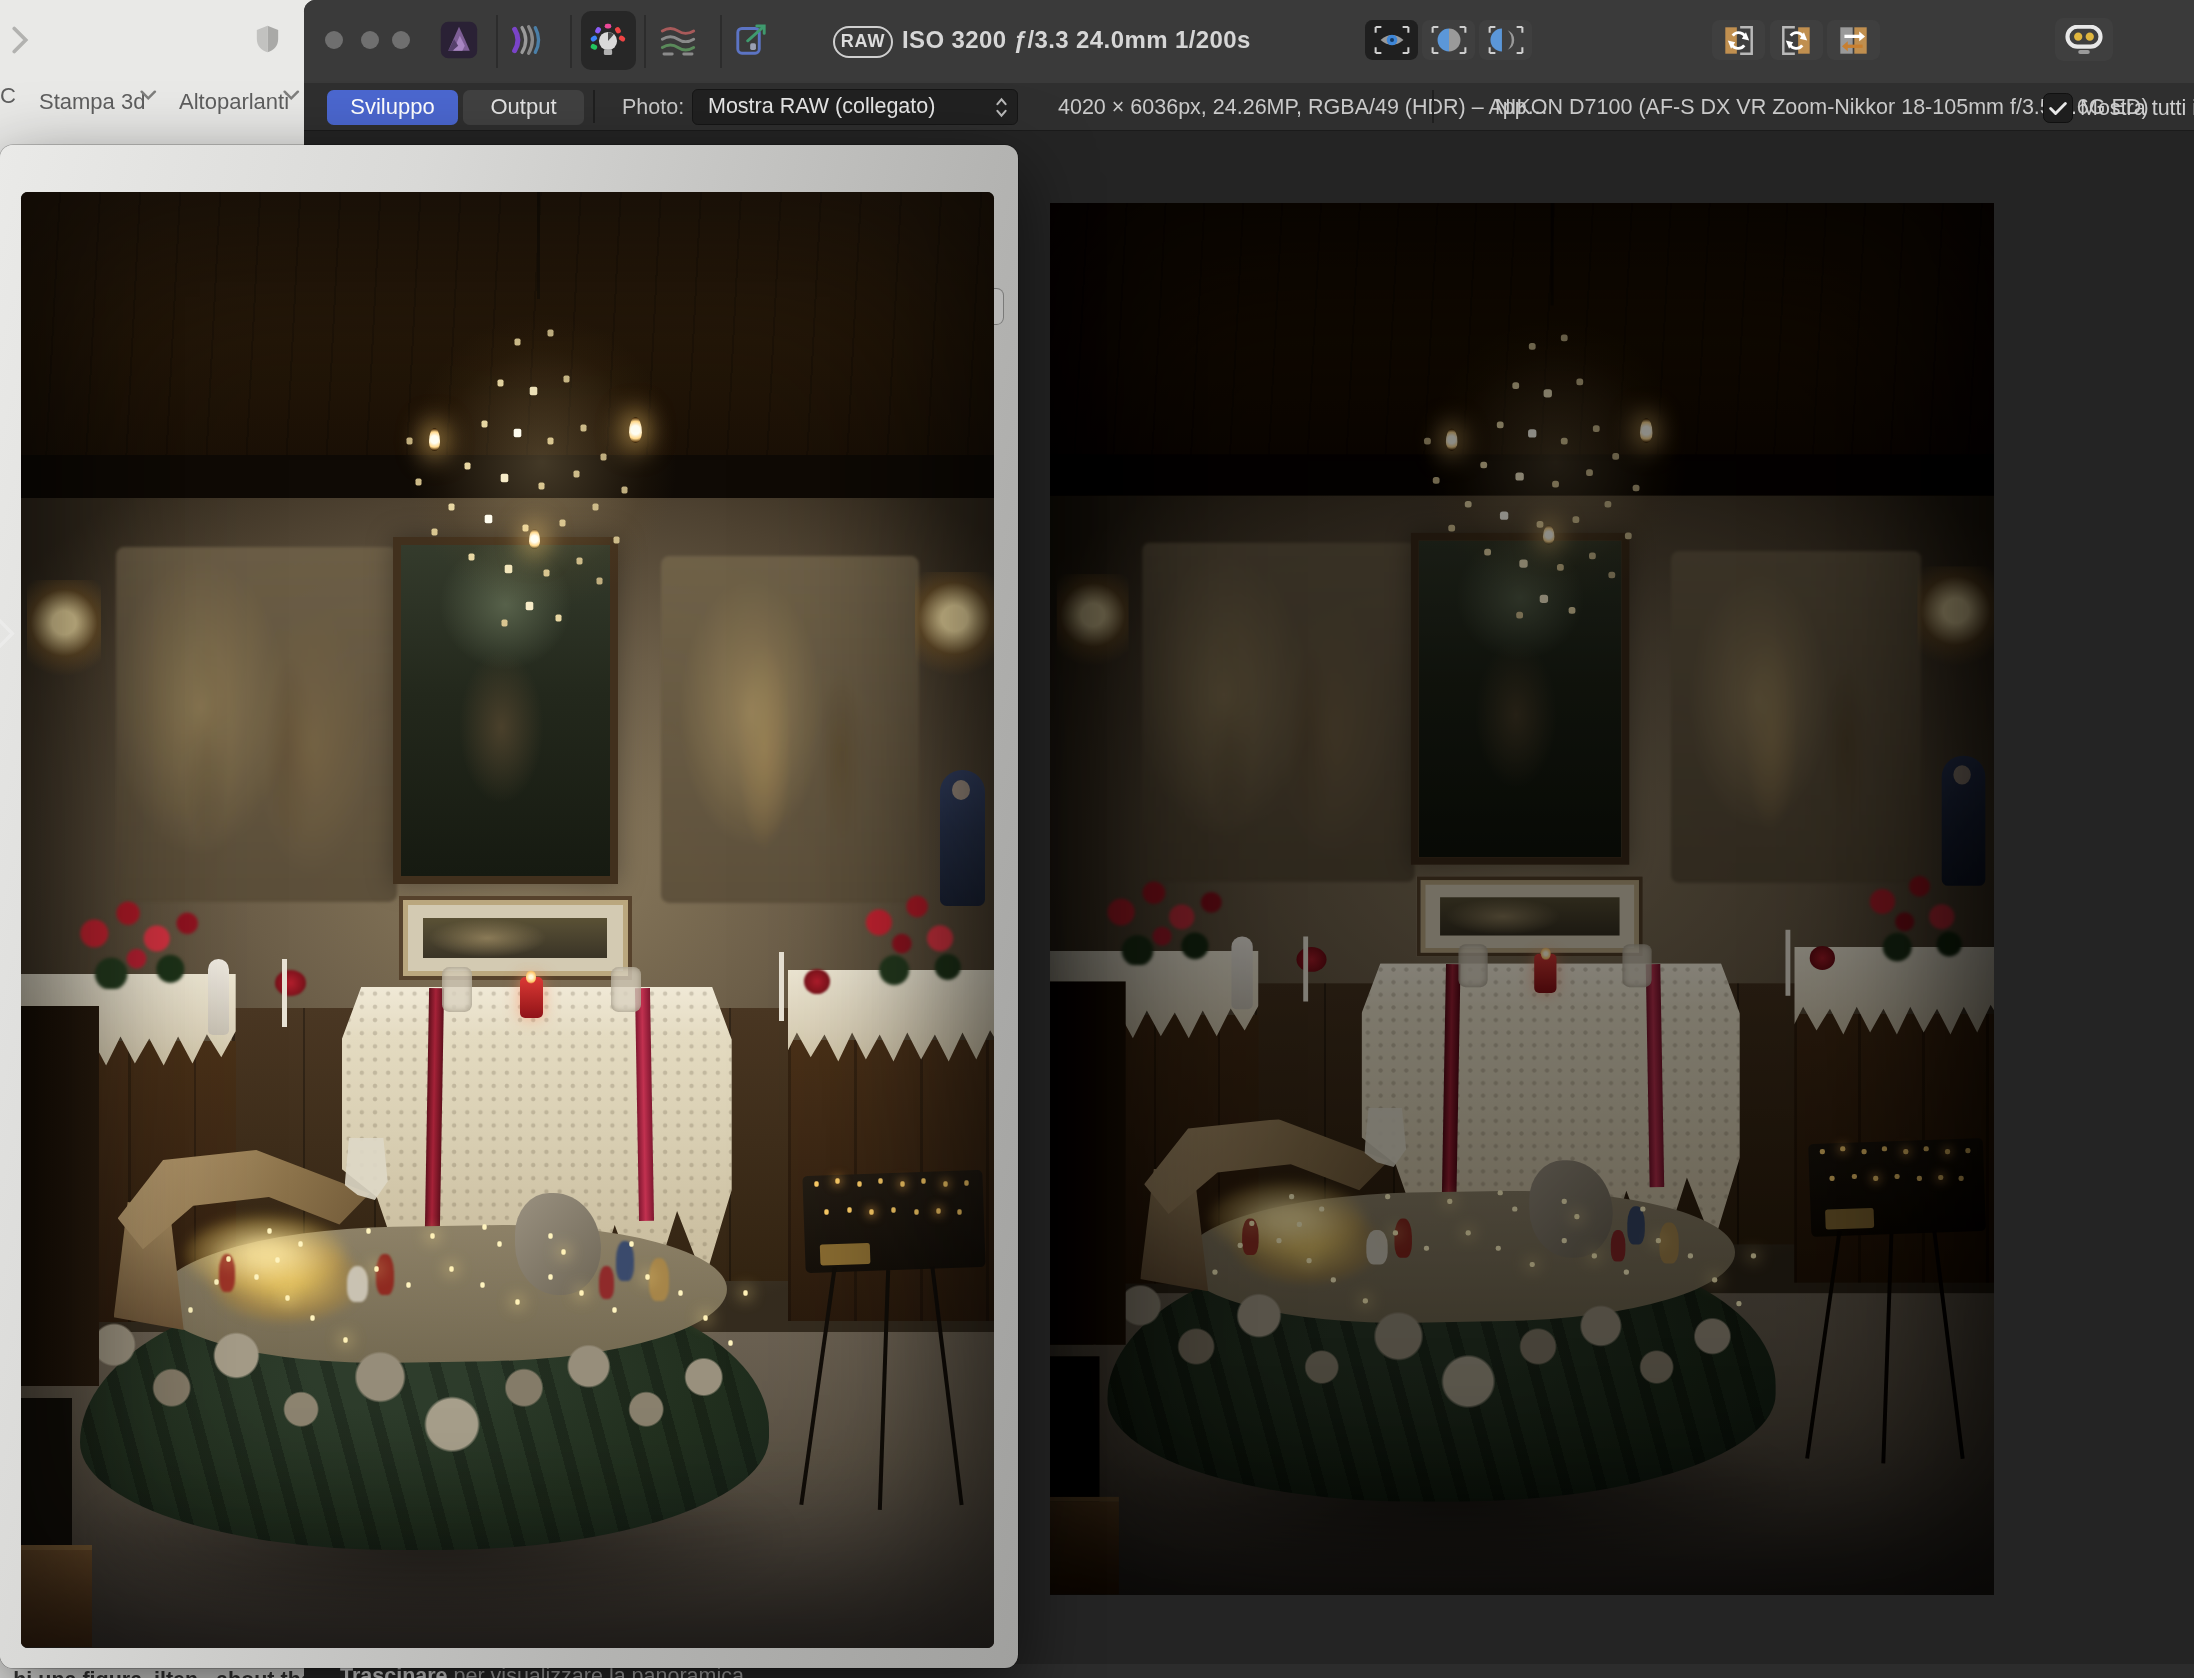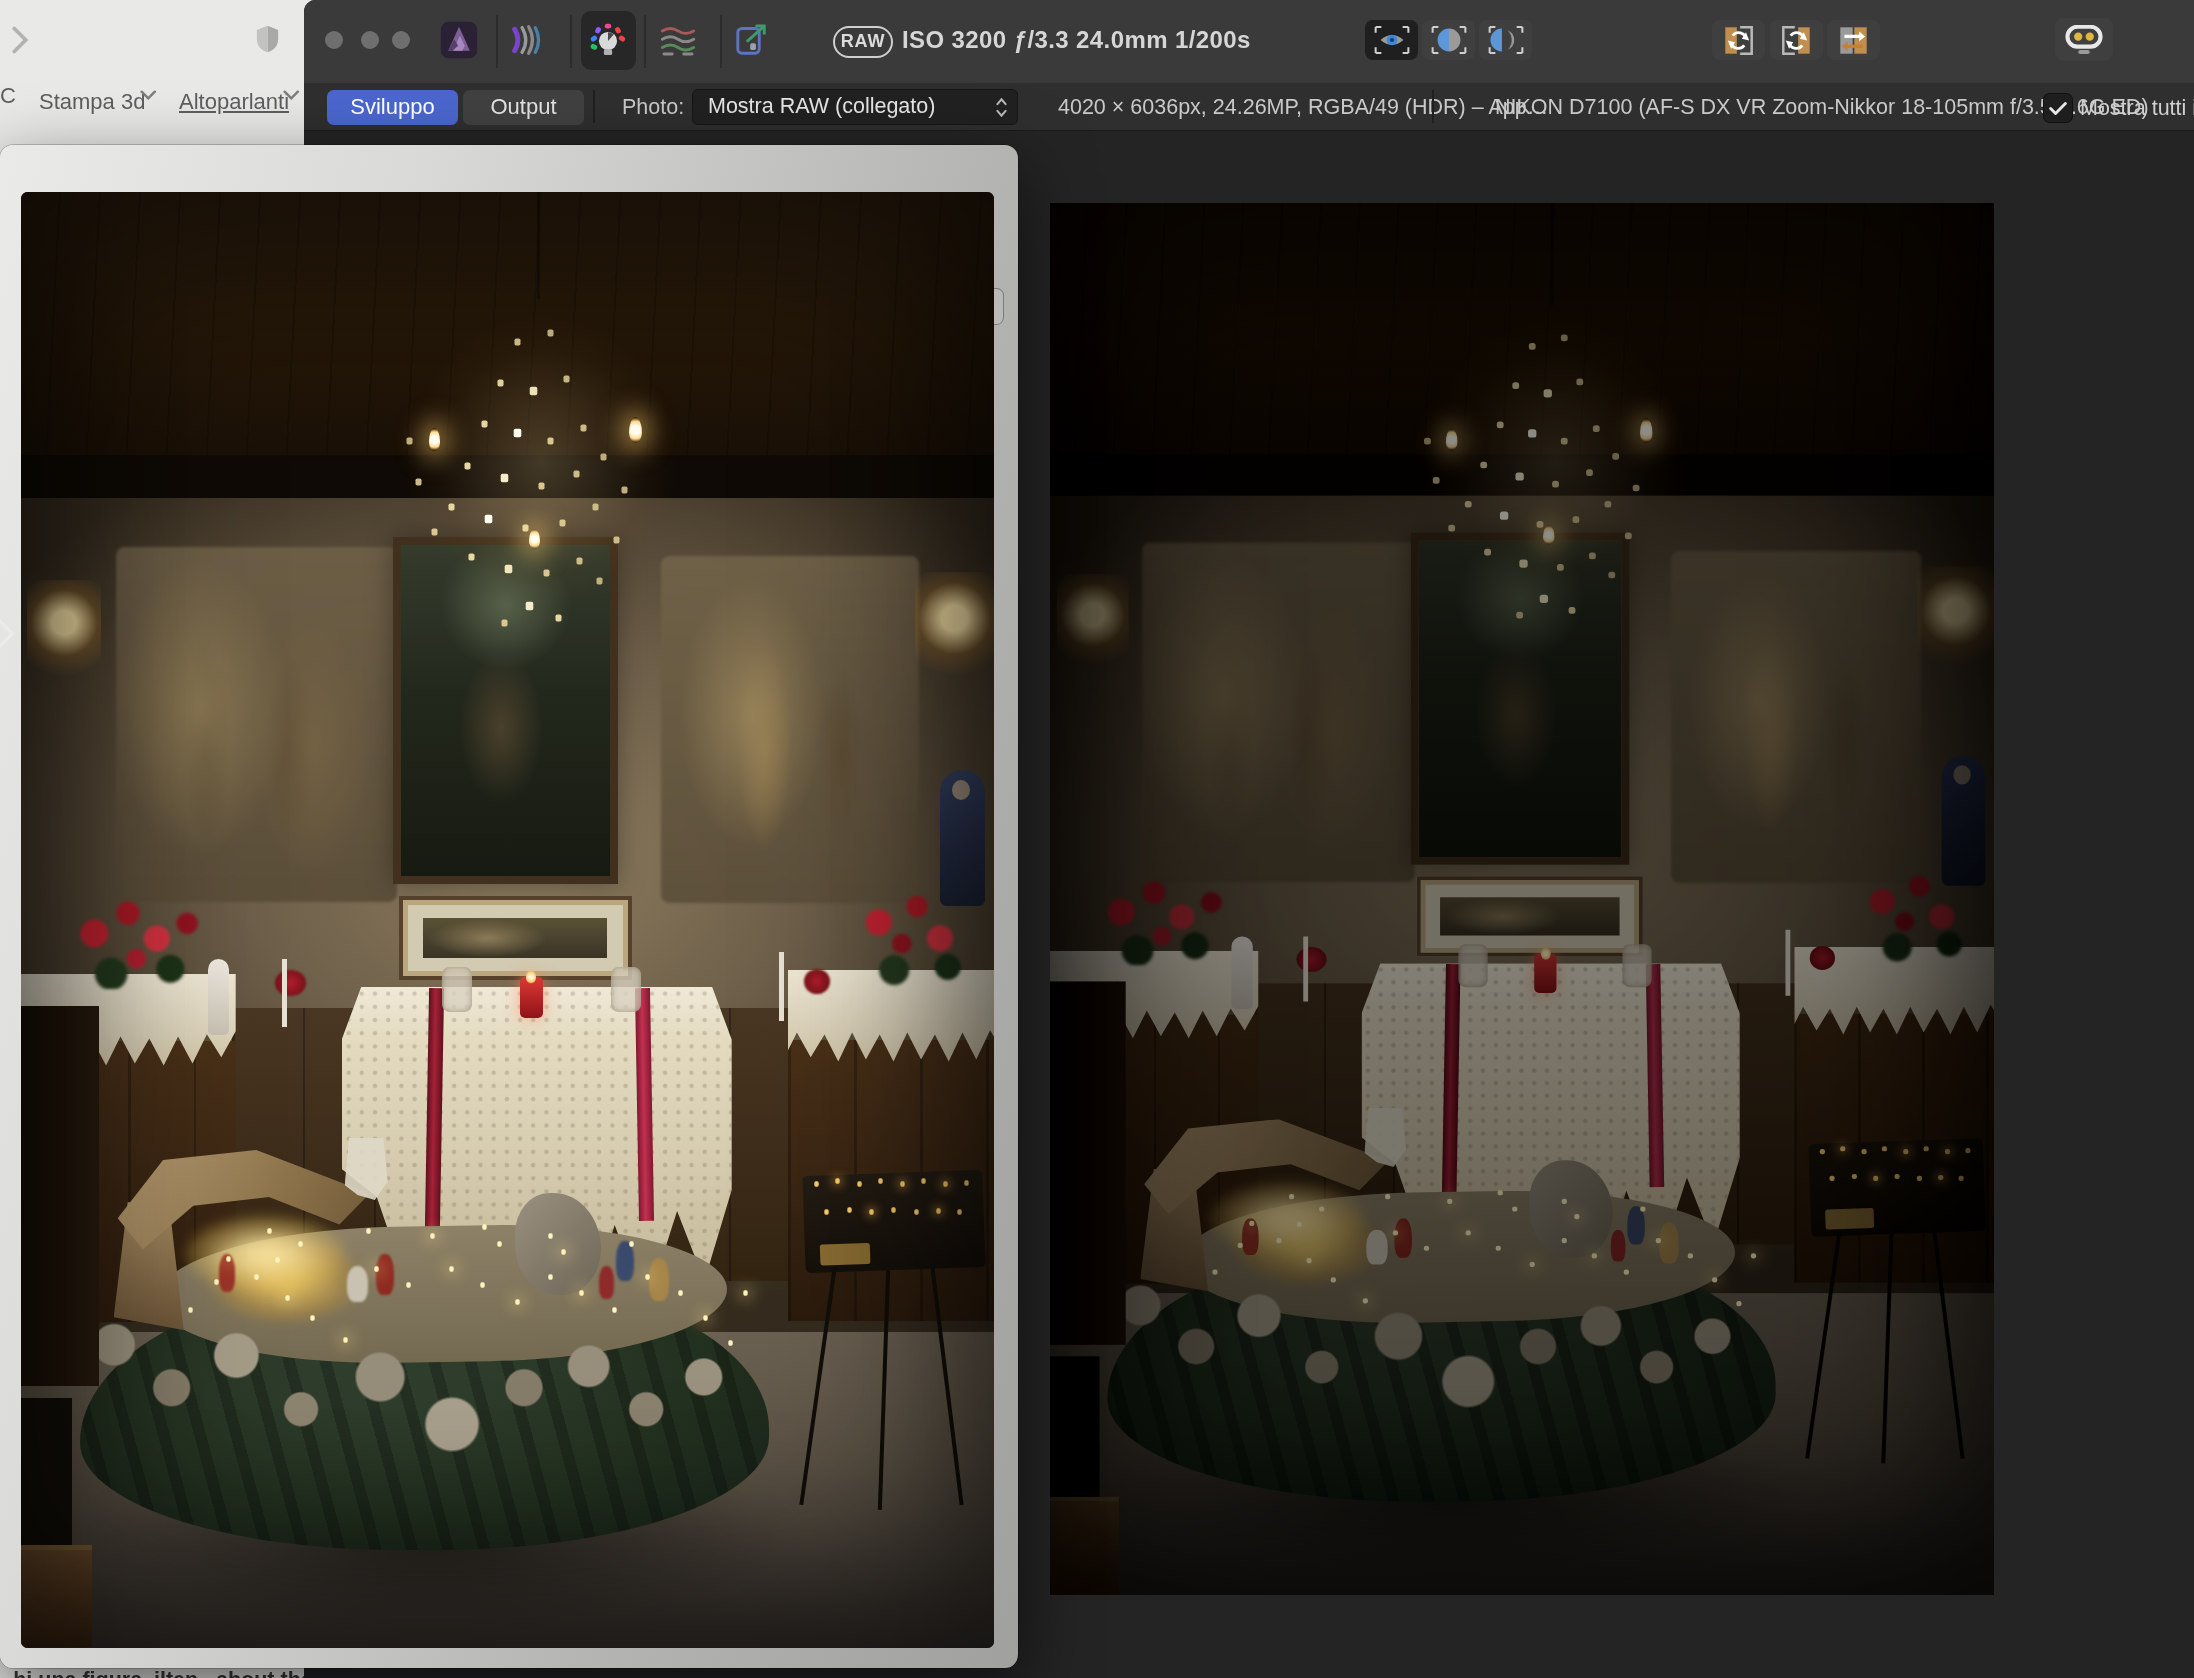--- a/index.html
+++ b/index.html
@@ -282,21 +282,21 @@
   </svg>
   <svg class="abs" style="left:256px;top:25px;" width="23" height="28" viewBox="0 0 28 34">
     <path d="M14 1 L27 6 V17 C27 26 21 31 14 33 V1Z" fill="#a9a9a7"></path>
     <path d="M14 1 L1 6 V17 C1 26 7 31 14 33 V1Z" fill="#c2c2c0"></path>
   </svg>
   <span class="bg-partial-char">C</span>
   <span class="bg-menu-label" style="left:39px;">Stampa 3d</span>
   <svg class="abs" style="left:140px;top:90px;" width="16.5" height="10" viewBox="0 0 20 12">
     <polyline points="2,2 10,10 18,2" fill="none" stroke="#7e7e7c" stroke-width="3" stroke-linecap="round"></polyline>
   </svg>
-  <span class="bg-menu-label" style="left:179px;text-decoration:underline;">Altoparlanti</span>
+  <span class="bg-menu-label" style="left:179px;">Altoparlanti</span>
   <svg class="abs" style="left:283px;top:90px;" width="16.5" height="10" viewBox="0 0 20 12">
     <polyline points="2,2 10,10 18,2" fill="none" stroke="#7e7e7c" stroke-width="3" stroke-linecap="round"></polyline>
   </svg>
   <span class="bg-frag" style="left:13.2px;">hi una figura</span>
   <span class="bg-frag" style="left:154px;">ilten</span>
   <span class="bg-frag" style="left:216px;">about the</span>
 
   <div id="aw">
     <div id="tb1">
       <div class="dot" style="left:20.7px;"></div>
@@ -429,20 +429,23 @@
       <div class="vsep2" style="left:1128px;"></div>
       <span class="info-text" style="left:1191px;">NIKON D7100 (AF-S DX VR Zoom-Nikkor 18-105mm f/3.5-5.6G ED)</span>
       <div class="checkbox">
         <svg width="18" height="15" viewBox="0 0 22 18">
           <polyline points="2,9 8,15 20,3" fill="none" stroke="#e8e8e8" stroke-width="3.5" stroke-linecap="round" stroke-linejoin="round"></polyline>
         </svg>
       </div>
       <span class="show-all">Mostra tutti i livelli</span>
     </div>
 
+    <div id="statusbar">
+      <div id="status-text"><b>Trascinare</b><span> per visualizzare la panoramica.</span></div>
+    </div>
   </div>
 
   <div id="photo-scene-right">
   <div class="scene">
     <div class="sc-ceiling"></div>
     <div class="sc-planks"></div>
     <div class="sc-beam"></div>
     <div class="sc-wall"></div>
     <div class="sc-floor"></div>
     <div class="sc-floorshadow"></div>

